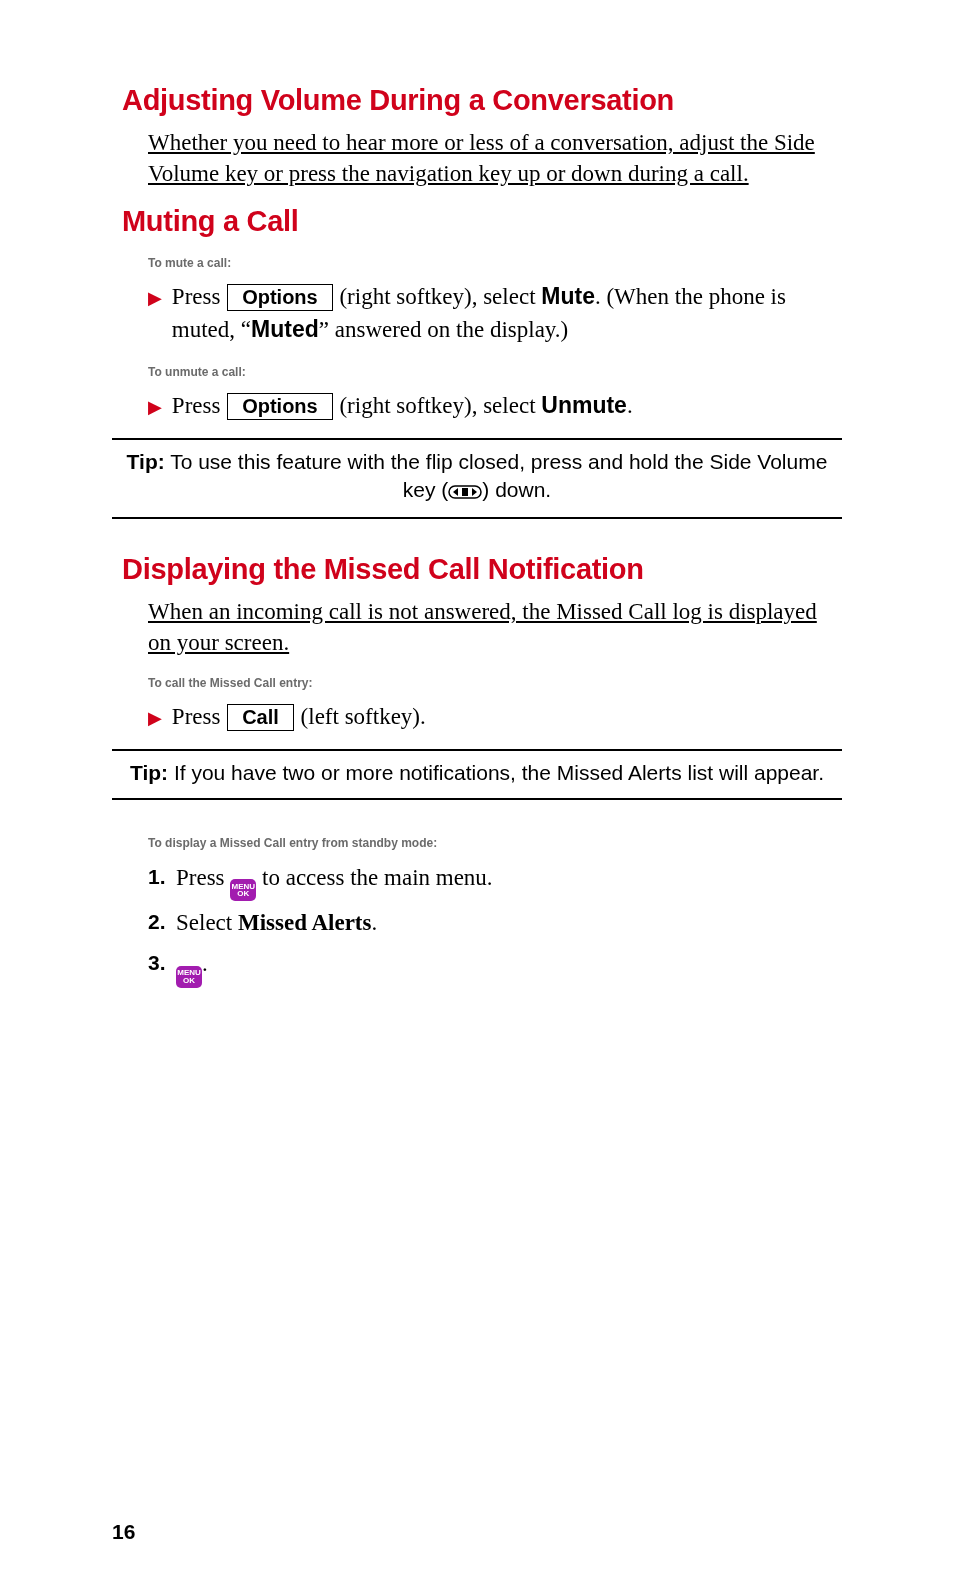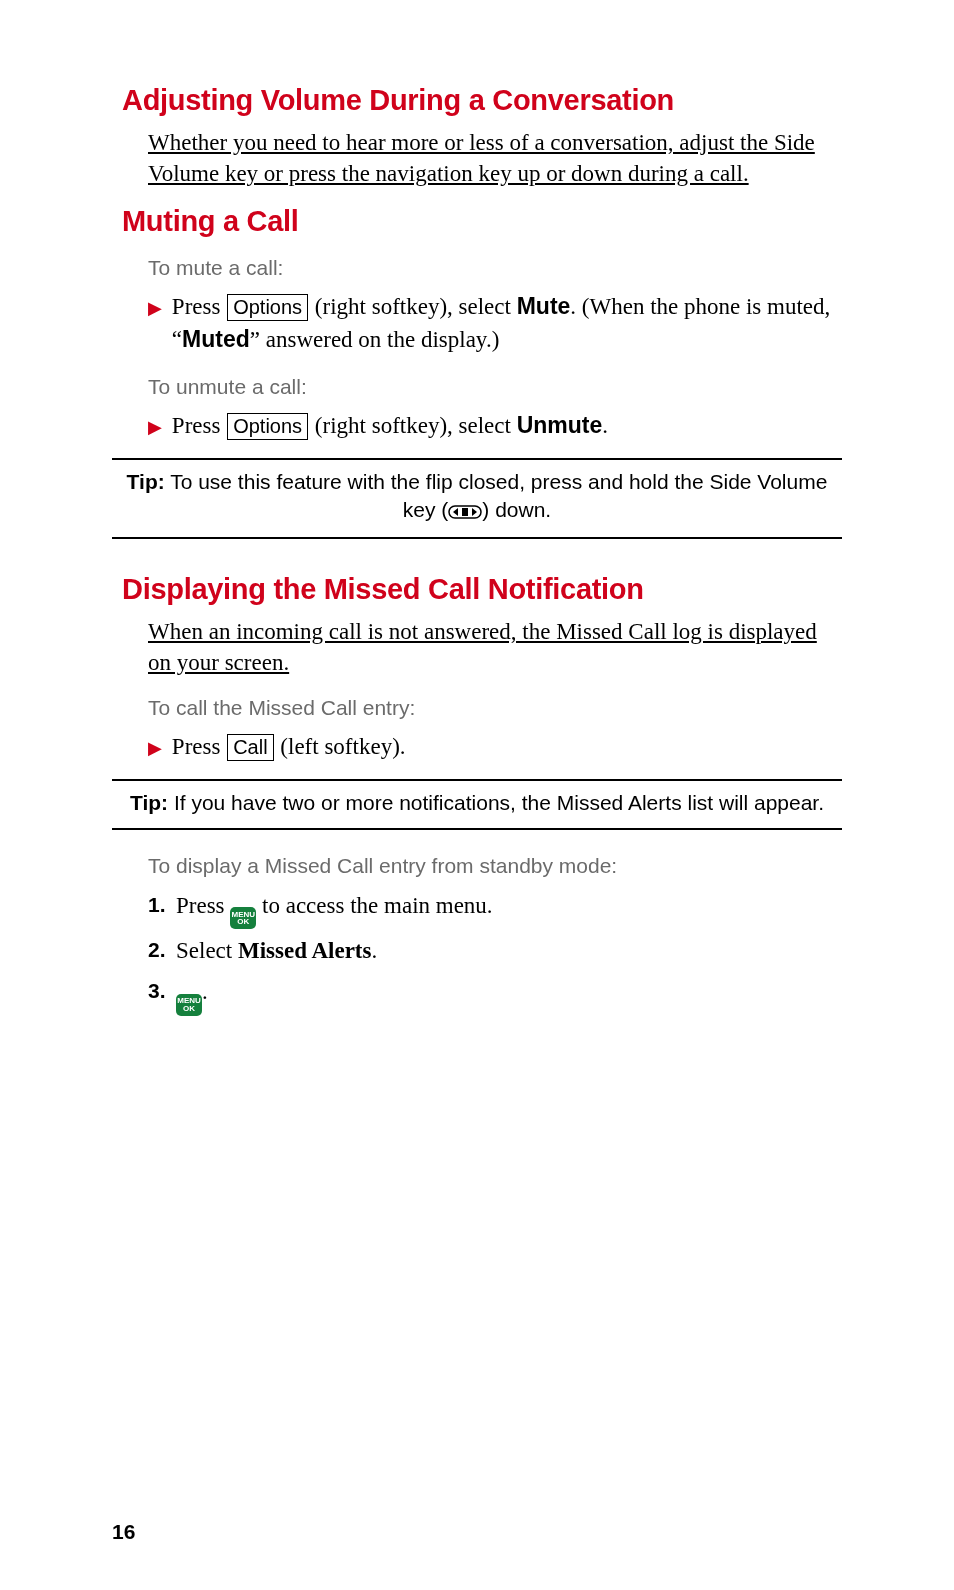--- a/index.html
+++ b/index.html
@@ -23,22 +23,22 @@
   p.body {
     font-family: Georgia, "Times New Roman", serif;
     font-size: 23px;
     line-height: 1.35;
     margin: 8px 0 8px 36px;
     color: #000;
     text-decoration: underline;
   }
   .bold-sub {
     font-family: Arial, sans-serif;
-    font-weight: 400;
-    font-size: 21px;
+    font-weight: 700;
+    font-size: 12px;
     color: #6b6b6b;
     margin: 18px 0 10px 36px;
   }
   .step {
     display: flex;
     align-items: flex-start;
     margin: 6px 0 6px 36px;
     font-size: 23px;
     line-height: 1.45;
   }
@@ -49,33 +49,33 @@
     margin-top: 5px;
     flex: 0 0 auto;
   }
   .step .content {
     flex: 1 1 auto;
   }
   .keycap {
     display: inline-block;
     border: 1.5px solid #000;
     font-family: Arial, sans-serif;
-    font-weight: 400;
+    font-weight: 700;
     font-size: 20px;
-    padding: 0 5px;
+    padding: 0 14px;
     line-height: 1.25;
     vertical-align: baseline;
     margin: 0 1px;
   }
   .menu-key {
     display: inline-flex;
     flex-direction: column;
     align-items: center;
     justify-content: center;
-    background: #15803d;
+    background: #a21caf;
     color: #fff;
     border-radius: 5px;
     font-family: Arial, sans-serif;
     font-weight: 700;
     font-size: 8px;
     line-height: 0.95;
     width: 26px;
     height: 22px;
     vertical-align: -4px;
     padding: 1px 0;
@@ -168,21 +168,21 @@
     <span>Press </span><span class="keycap">Call</span><span> (left softkey).</span>
   </span>
 </div>
 
 <div class="tip-box">
   <p class="tip-text">
     <span class="tip-label">Tip:</span><span> If you have two or more notifications, the Missed Alerts list will appear.</span>
   </p>
 </div>
 
-<div class="bold-sub" style="margin-top:24px">To display a Missed Call entry from standby mode:</div>
+<div class="bold-sub" style="margin-top:36px">To display a Missed Call entry from standby mode:</div>
 <ol class="numbered">
   <li>
     <span class="num">1.</span>
     <span class="ctext">
       <span>Press </span><span class="menu-key">
           <span>MENU</span>
           <span>OK</span>
         </span><span> to access the main menu.</span>
     </span>
   </li>

